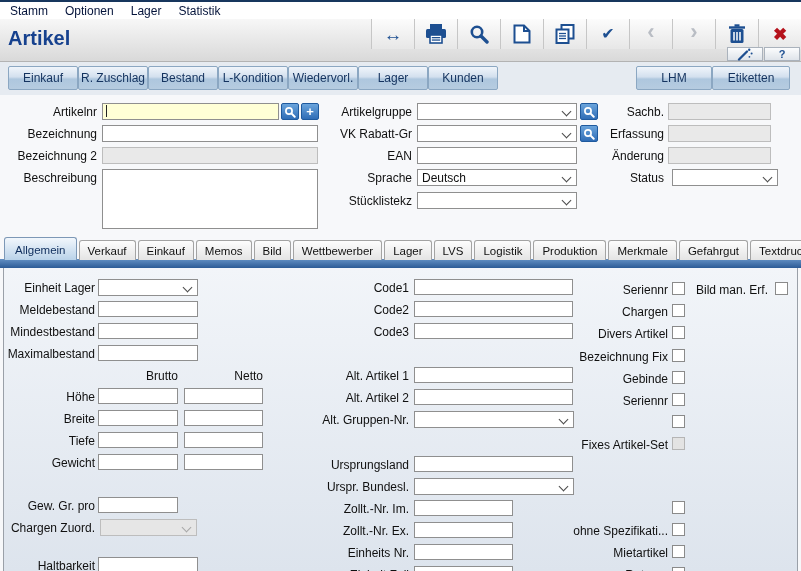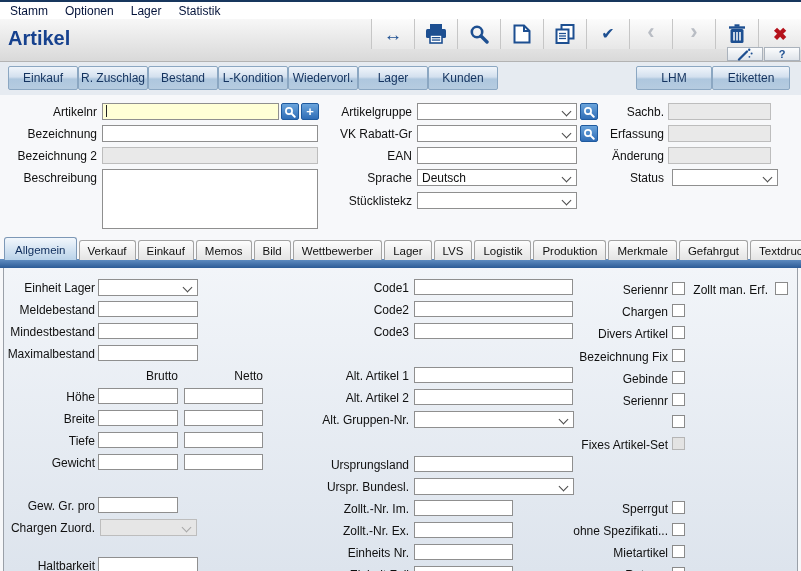--- a/index.html
+++ b/index.html
@@ -282,38 +282,37 @@
   <input class="inp" style="left: 414px; top: 500px; width: 99px; height: 16px;">
   <div class="lbl" style="left:290px;top:524px;width:119px;">Zollt.-Nr. Ex.</div>
   <input class="inp" style="left: 414px; top: 522px; width: 99px; height: 16px;">
   <div class="lbl" style="left:290px;top:546px;width:119px;">Einheits Nr.</div>
   <input class="inp" style="left: 414px; top: 544px; width: 99px; height: 16px;">
   <div class="lbl" style="left:290px;top:568px;width:119px;">Einheit Zoll</div>
   <input class="inp" style="left: 414px; top: 566px; width: 99px; height: 16px;">
 
   <div class="lbl" style="left:545px;top:283px;width:123px;">Seriennr</div>
   <div class="chk" style="left:672px;top:282px;"></div>
-  <div class="lbl" style="left:688px;top:283px;width:80px;">Zollt man. Erf.</div>
+  <div class="lbl" style="left:688px;top:283px;width:80px;">Bild man. Erf.</div>
   <div class="chk" style="left:775px;top:282px;"></div>
 
   <div class="lbl" style="left:545px;top:305px;width:123px;">Chargen</div>
   <div class="chk" style="left:672px;top:304px;"></div>
   <div class="lbl" style="left:545px;top:327px;width:123px;">Divers Artikel</div>
   <div class="chk" style="left:672px;top:326px;"></div>
   <div class="lbl" style="left:545px;top:350px;width:123px;">Bezeichnung Fix</div>
   <div class="chk" style="left:672px;top:349px;"></div>
   <div class="lbl" style="left:545px;top:372px;width:123px;">Gebinde</div>
   <div class="chk" style="left:672px;top:371px;"></div>
   <div class="lbl" style="left:545px;top:394px;width:123px;">Seriennr</div>
   <div class="chk" style="left:672px;top:393px;"></div>
   <div class="chk" style="left:672px;top:415px;"></div>
   <div class="lbl" style="left:545px;top:438px;width:123px;">Fixes Artikel-Set</div>
   <div class="chk dis" style="left:672px;top:437px;"></div>
 
-  <div class="lbl" style="left:545px;top:502px;width:123px;">Sperrgut</div>
   <div class="chk" style="left:672px;top:501px;"></div>
   <div class="lbl" style="left:545px;top:524px;width:123px;">ohne Spezifikati...</div>
   <div class="chk" style="left:672px;top:523px;"></div>
   <div class="lbl" style="left:545px;top:546px;width:123px;">Mietartikel</div>
   <div class="chk" style="left:672px;top:545px;"></div>
   <div class="lbl" style="left:545px;top:568px;width:123px;">Retoure</div>
   <div class="chk" style="left:672px;top:567px;"></div>
 
 </div>
 

